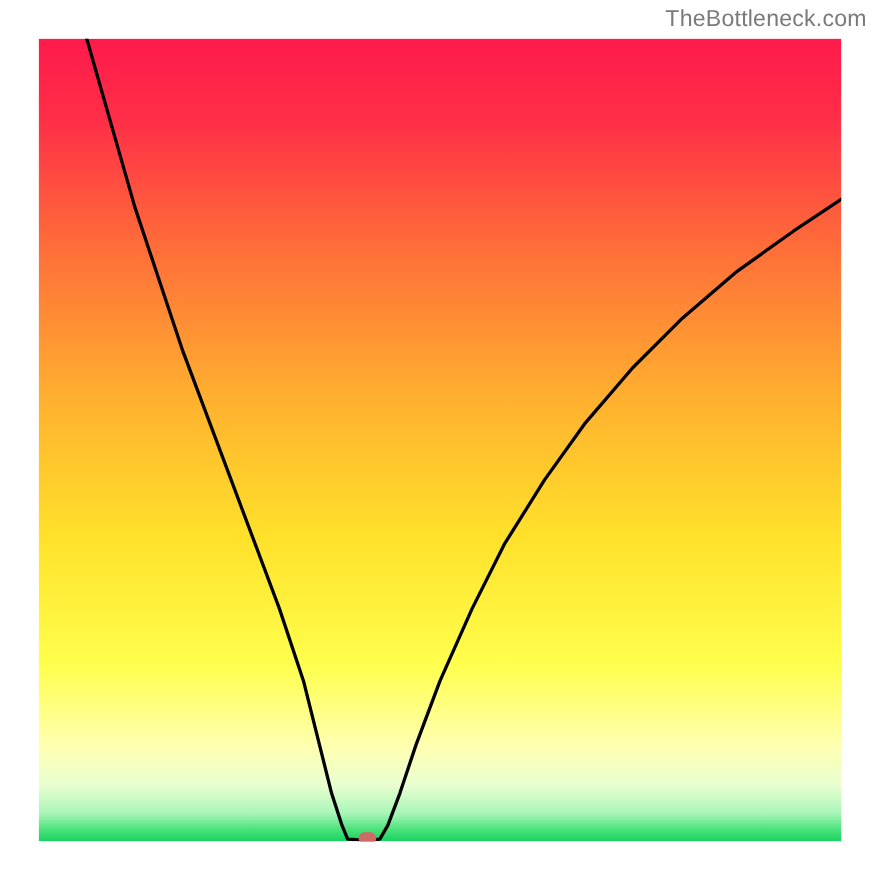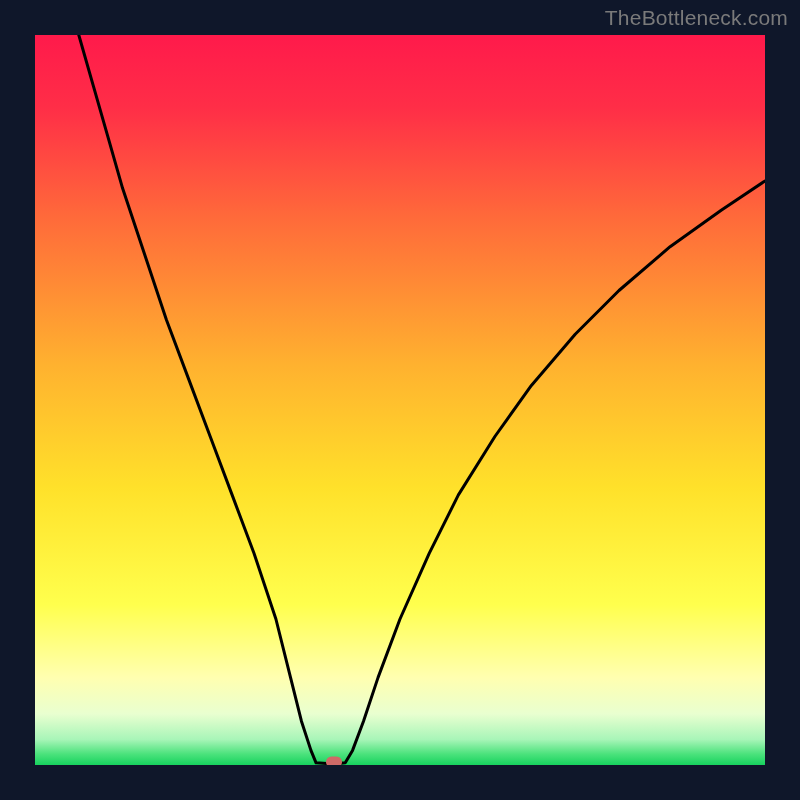--- a/index.html
+++ b/index.html
@@ -10,21 +10,21 @@
     background: #000;
     overflow: hidden;
     font-family: Arial, Helvetica, sans-serif;
   }
   .frame {
     position: absolute;
     top: 0;
     left: 0;
     width: 800px;
     height: 800px;
-    background: #0f172a;
+    background: #ffffff;
   }
   .plot-area {
     position: absolute;
     top: 35px;
     left: 35px;
     width: 730px;
     height: 730px;
     overflow: hidden;
   }
   .gradient {

